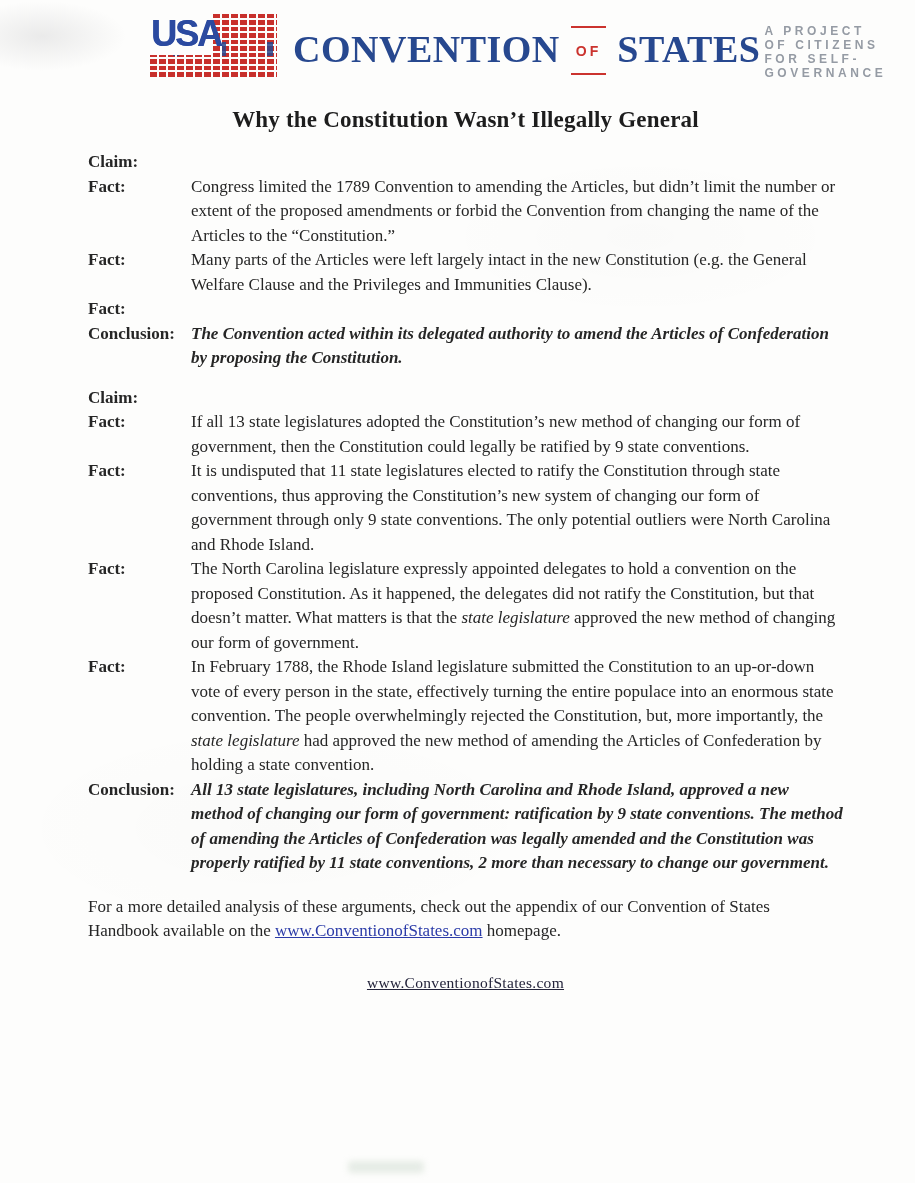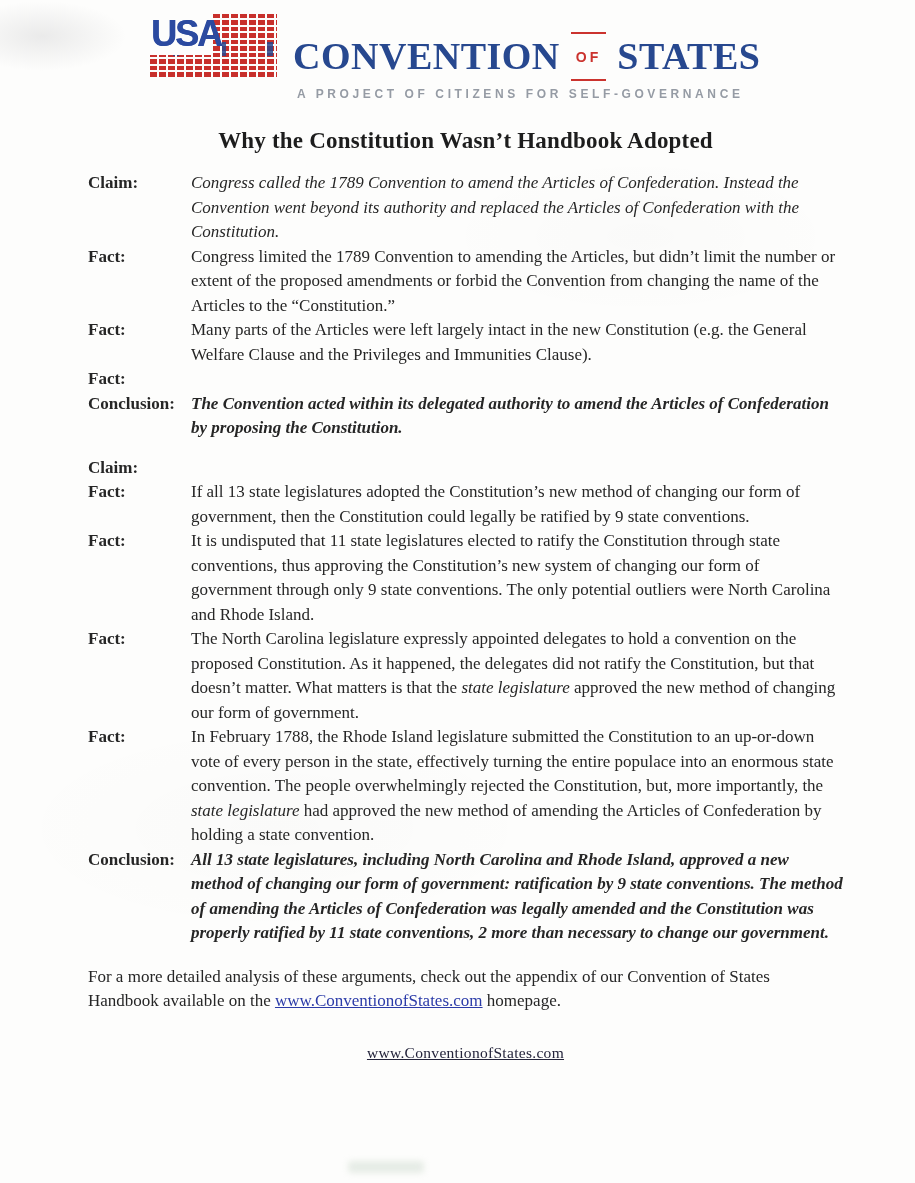--- a/index.html
+++ b/index.html
@@ -32,21 +32,21 @@
     background-size:auto, 127px 14px, auto;
     background-position:0 0, 0 28px, 0 0;
     background-repeat:repeat, no-repeat, repeat;
   }
   .flag-usa{
     position:absolute;top:0;left:0;width:63px;height:41px;background:#fdfdfc;
     color:#2b4aa0;font-family:"Liberation Sans", sans-serif;font-weight:800;
     font-size:36px;line-height:40px;letter-spacing:-2px;padding-left:1px;
     text-shadow:.6px 0 0 #2b4aa0;
   }
-  .brand{display:flex;flex-direction:column;margin-top:16px;}
+  .brand{display:flex;flex-direction:row;margin-top:4px;}
   .brand-line{
     display:flex;align-items:center;gap:11px;
     color:var(--c-navy);font-weight:700;font-size:38px;line-height:42px;letter-spacing:.5px;
   }
   .of-badge{
     color:var(--c-red);font-family:"Liberation Sans", sans-serif;
     font-size:14px;font-weight:700;letter-spacing:3px;
     border-top:2px solid var(--c-red);border-bottom:2px solid var(--c-red);
     padding:2px 5px 1px 5px;margin-top:2px;
   }
@@ -100,27 +100,26 @@
     <div class="brand">
       <div class="brand-line">
         <span>CONVENTION</span>
         <span class="of-badge">OF</span>
         <span>STATES</span>
       </div>
       <div class="tagline">A PROJECT OF CITIZENS FOR SELF-GOVERNANCE</div>
     </div>
   </header>
 
-  <h1 class="doc-title">Why the Constitution Wasn’t Handbook Adopted</h1>
+  <h1 class="doc-title">Why the Constitution Wasn’t Illegally General</h1>
 
   <main id="sections">
       <section class="section">
         <div class="row v-claim">
           <div class="row-label">Claim:</div>
-          <div class="row-text"><span>Congress called the 1789 Convention to amend the Articles of Confederation. Instead the Convention went beyond its authority and replaced the Articles of Confederation with the Constitution.</span></div>
         </div>
         <div class="row v-fact">
           <div class="row-label">Fact:</div>
           <div class="row-text"><span>Congress limited the 1789 Convention to amending the Articles, but didn’t limit the number or extent of the proposed amendments or forbid the Convention from changing the name of the Articles to the “Constitution.”</span></div>
         </div>
         <div class="row v-fact">
           <div class="row-label">Fact:</div>
           <div class="row-text"><span>Many parts of the Articles were left largely intact in the new Constitution (e.g. the General Welfare Clause and the Privileges and Immunities Clause).</span></div>
         </div>
         <div class="row v-fact">

